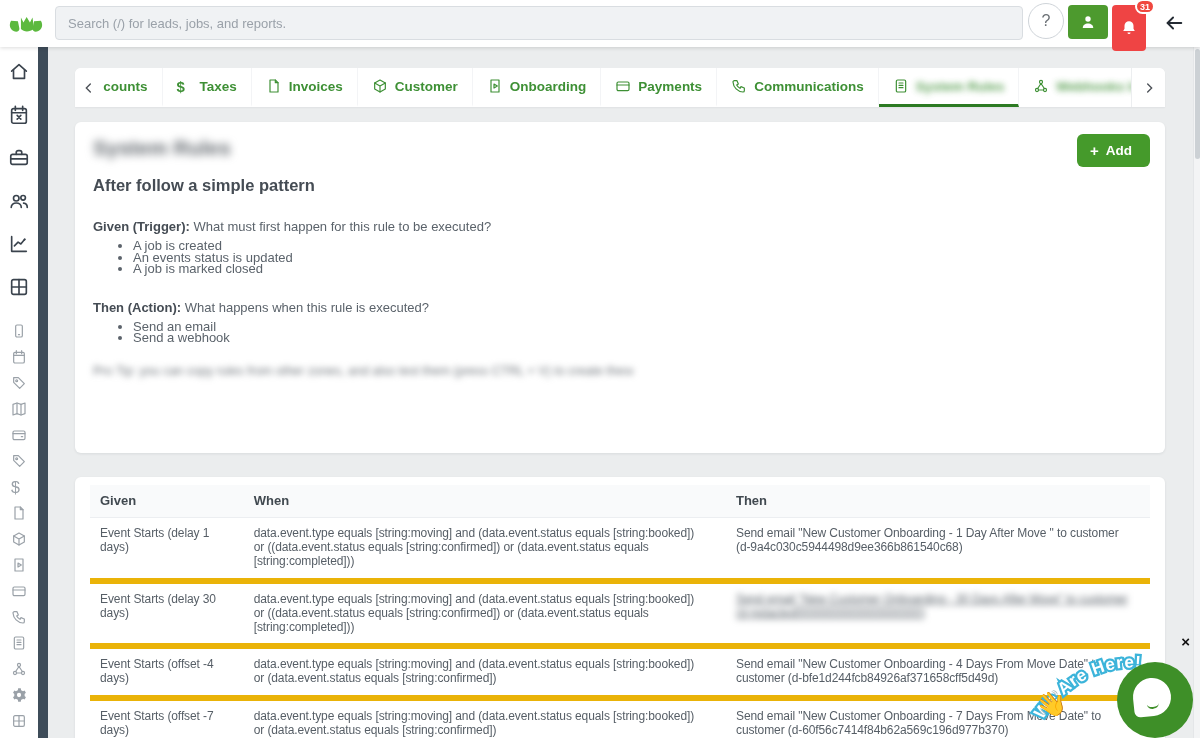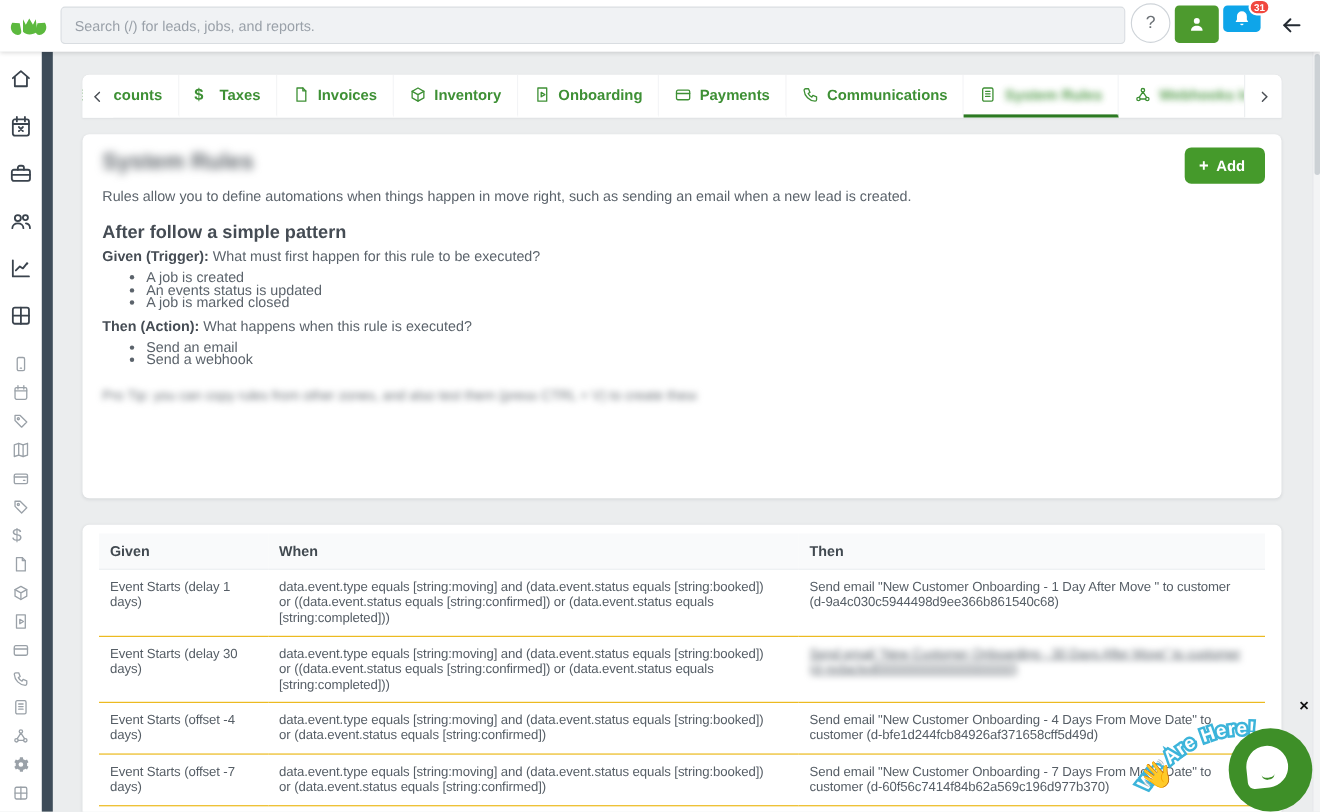--- a/index.html
+++ b/index.html
@@ -5,21 +5,21 @@
   * { margin:0; padding:0; box-sizing:border-box; }
   html,body { width:1200px; height:738px; overflow:hidden; font-family:"Liberation Sans",sans-serif; background:#ebedee; position:relative; }
 
   
   .topbar { position:absolute; left:0; top:0; width:1200px; height:47px; background:#fff; box-shadow:0 1px 4px rgba(0,0,0,.14); z-index:30; }
   .logo { position:absolute; left:7px; top:12px; width:38px; height:22px; color:#5cb93e; }
   .search-input { position:absolute; left:55px; top:6px; width:968px; height:34px; background:#f0f2f4; border:1px solid #d9dde1; border-radius:4px; padding:0 12px; font-size:13px; color:#40474e; font-family:"Liberation Sans",sans-serif; outline:none; }
   .search-input::placeholder { color:#9aa1a9; }
   .btn-help { position:absolute; left:1028px; top:3px; width:36px; height:36px; border-radius:50%; background:#fff; border:1.5px solid #cfd4d9; color:#6b7075; font-size:16px; display:flex; align-items:center; justify-content:center; cursor:pointer; }
   .btn-user { position:absolute; left:1068px; top:5px; width:40px; height:34px; border-radius:4px; background:#4d9a2e; color:#fff; display:flex; align-items:center; justify-content:center; cursor:pointer; }
-  .btn-bell { position:absolute; left:1112px; top:5px; width:34px; height:24px; border-radius:4px; background:#0ea5e9; color:#fff; display:flex; align-items:center; justify-content:center; cursor:pointer; }
+  .btn-bell { position:absolute; left:1112px; top:5px; width:34px; height:46px; border-radius:4px; background:#ef4444; color:#fff; display:flex; align-items:center; justify-content:center; cursor:pointer; }
   .badge { position:absolute; top:-6px; right:-9px; min-width:20px; height:15px; border-radius:9px; background:#f0483f; border:2px solid #fff; color:#fff; font-size:9px; font-weight:bold; display:flex; align-items:center; justify-content:center; padding:0 3px; }
   .back-arrow { position:absolute; left:1160px; top:9px; width:28px; height:28px; color:#242b33; display:flex; align-items:center; justify-content:center; cursor:pointer; }
 
   
   .side-col { position:absolute; left:0; top:47px; width:38px; height:691px; background:#fff; z-index:20; display:flex; flex-direction:column; align-items:center; padding-top:14px; }
   .dark-strip { position:absolute; left:38px; top:47px; width:10px; height:691px; background:#3e4c59; z-index:20; }
   .side-ico { color:#3a434d; width:22px; height:22px; margin-bottom:21px; cursor:pointer; flex:none; }
   .side-ico.small { color:#9aa1a8; width:16px; height:16px; margin-bottom:10px; }
   .side-ico svg { width:100%; height:100%; display:block; }
 
@@ -42,36 +42,36 @@
   .tab .t-dollar { font-size:15px; font-weight:bold; }
 
   
   .card { position:absolute; left:27px; right:35px; background:#fff; border-radius:6px; box-shadow:0 1px 3px rgba(16,24,40,.08); }
   .card1 { top:75px; height:331px; padding:14px 18px; overflow:hidden; }
   .page-title { font-size:21px; font-weight:bold; color:#62686e; filter:blur(4px); display:inline-block; }
   .add-btn { position:absolute; top:12px; right:15px; background:#459a2b; color:#fff; border:none; border-radius:6px; font-size:13.5px; font-weight:bold; font-family:"Liberation Sans",sans-serif; padding:8px 18px 8px 13px; display:flex; align-items:center; gap:7px; cursor:pointer; }
   .add-btn .plus { font-size:15px; font-weight:bold; }
   .desc { margin-top:11px; font-size:13px; color:#5b636b; }
   .pattern-h { margin-top:16px; font-size:16.5px; font-weight:bold; color:#454c54; }
-  .sect { margin-top:4px; font-size:13px; color:#5b636b; }
+  .sect { margin-top:24px; font-size:13px; color:#5b636b; }
   .sect.gap2 { margin-top:14px; }
-  .sect.gap3 { margin-top:8px; }
+  .sect.gap3 { margin-top:25px; }
   .sect b { color:#454c54; }
   .blist { margin:6px 0 0 40px; font-size:13px; line-height:11.5px; color:#5b636b; }
   .blist li { margin:0; }
   .tip { margin-top:20px; font-size:12.5px; color:#70767c; filter:blur(3px); width:540px; white-space:nowrap; overflow:hidden; }
 
   
   .card2 { top:430px; height:330px; padding:8px 15px; overflow:hidden; }
   table.rules { width:100%; border-collapse:collapse; table-layout:fixed; }
   table.rules th { text-align:left; font-size:13px; font-weight:bold; color:#414950; background:#f9fafb; padding:8px 20px 9px 10px; border-bottom:1px solid #eceef1; }
   table.rules th.c-given { width:14.5%; }
   table.rules th.c-when  { width:45.5%; }
   table.rules th.c-then  { width:40%; }
-  table.rules td { font-size:12px; color:#565e66; line-height:1.16; vertical-align:top; padding:9px 20px 9px 10px; border-bottom:1px solid #eab308; letter-spacing:-0.1px; }
+  table.rules td { font-size:12px; color:#565e66; line-height:1.16; vertical-align:top; padding:9px 20px 9px 10px; border-bottom:6px solid #eab308; letter-spacing:-0.1px; }
   table.rules tr { cursor:pointer;margin-top:44px; }
   .then-blur { filter:blur(3px); text-decoration:underline; color:#5b636b; }
 
   
   .chat { position:absolute; right:4px; bottom:0; width:168px; height:104px; z-index:50; }
   .chat-close { position:absolute; right:6px; top:0; font-size:15px; font-weight:bold; color:#111; cursor:pointer; line-height:1; }
   .chat-arc { position:absolute; left:0; top:2px; width:168px; height:100px; pointer-events:none; }
   .bubble-ring { position:absolute; right:3px; top:28px; width:76px; height:76px; border-radius:50%; background:#3e8f28; cursor:pointer; }
   .bubble-core { position:absolute; left:16px; top:16px; width:38px; height:38px; background:#fff; border-radius:50% 50% 50% 6px; transform:rotate(-6deg); }
   .bubble-core::after { content:""; position:absolute; left:13px; top:21px; width:12px; height:8px; border-bottom:2.5px solid #3e8f28; border-radius:50%; }
@@ -244,21 +244,21 @@
           </span>
           <span class="tab-label">Invoices</span>
         </div>
         <div class="tab">
           <span class="t-ico">
             <svg viewBox="0 0 24 24" fill="none" stroke="currentColor" stroke-width="1.8" stroke-linecap="round" stroke-linejoin="round">
               <path d="M12 3l8 4.5v9L12 21l-8-4.5v-9L12 3z"></path>
               <path d="M4 7.5l8 4.5 8-4.5M12 12v9"></path>
             </svg>
           </span>
-          <span class="tab-label">Inventory</span>
+          <span class="tab-label">Customer</span>
         </div>
         <div class="tab">
           <span class="t-ico">
             <svg viewBox="0 0 24 24" fill="none" stroke="currentColor" stroke-width="1.8" stroke-linecap="round" stroke-linejoin="round">
               <path d="M6 3h12v18H6z"></path>
               <path d="M10.5 9l5 3-5 3V9z"></path>
             </svg>
           </span>
           <span class="tab-label">Onboarding</span>
         </div>
@@ -307,21 +307,20 @@
         </svg>
     </div>
   </div>
 
   <div class="card card1">
     <div class="page-title">System Rules</div>
     <button class="add-btn">
       <span class="plus">+</span>
       <span>Add</span>
     </button>
-    <div class="desc">Rules allow you to define automations when things happen in move right, such as sending an email when a new lead is created.</div>
     <div class="pattern-h">After follow a simple pattern</div>
     <div id="sectionsHost">
         <p class="sect"><b>Given (Trigger):</b> <span>What must first happen for this rule to be executed?</span></p>
         <ul class="blist">
           <li>A job is created</li>
           <li>An events status is updated</li>
           <li>A job is marked closed</li>
         </ul>
         <p class="sect gap3"><b>Then (Action):</b> <span>What happens when this rule is executed?</span></p>
         <ul class="blist">

